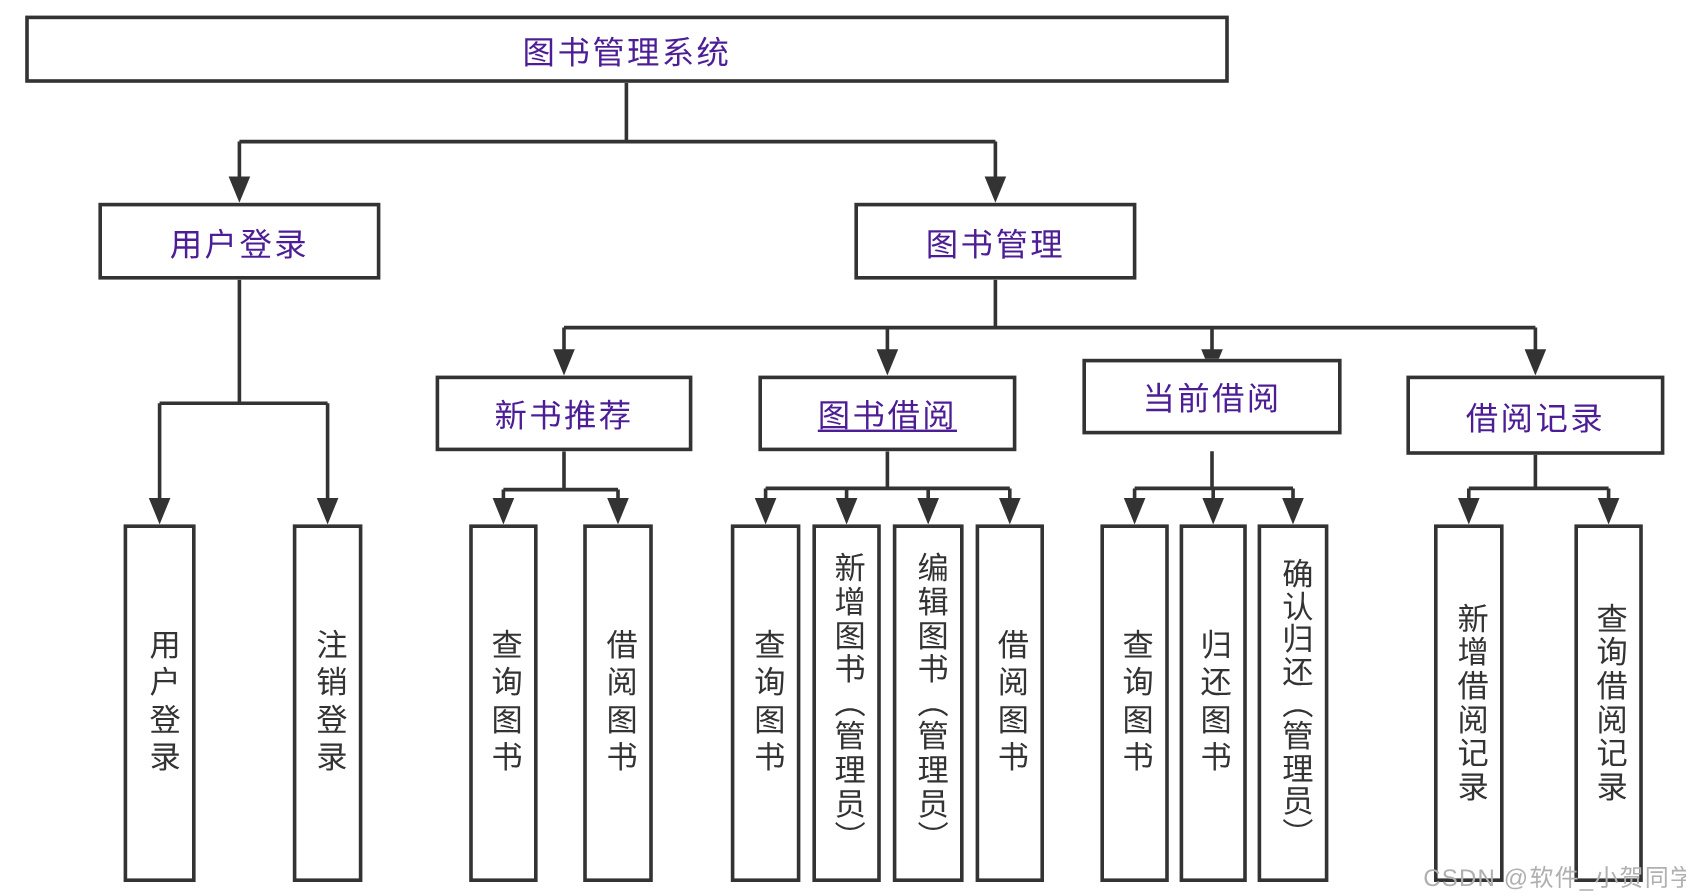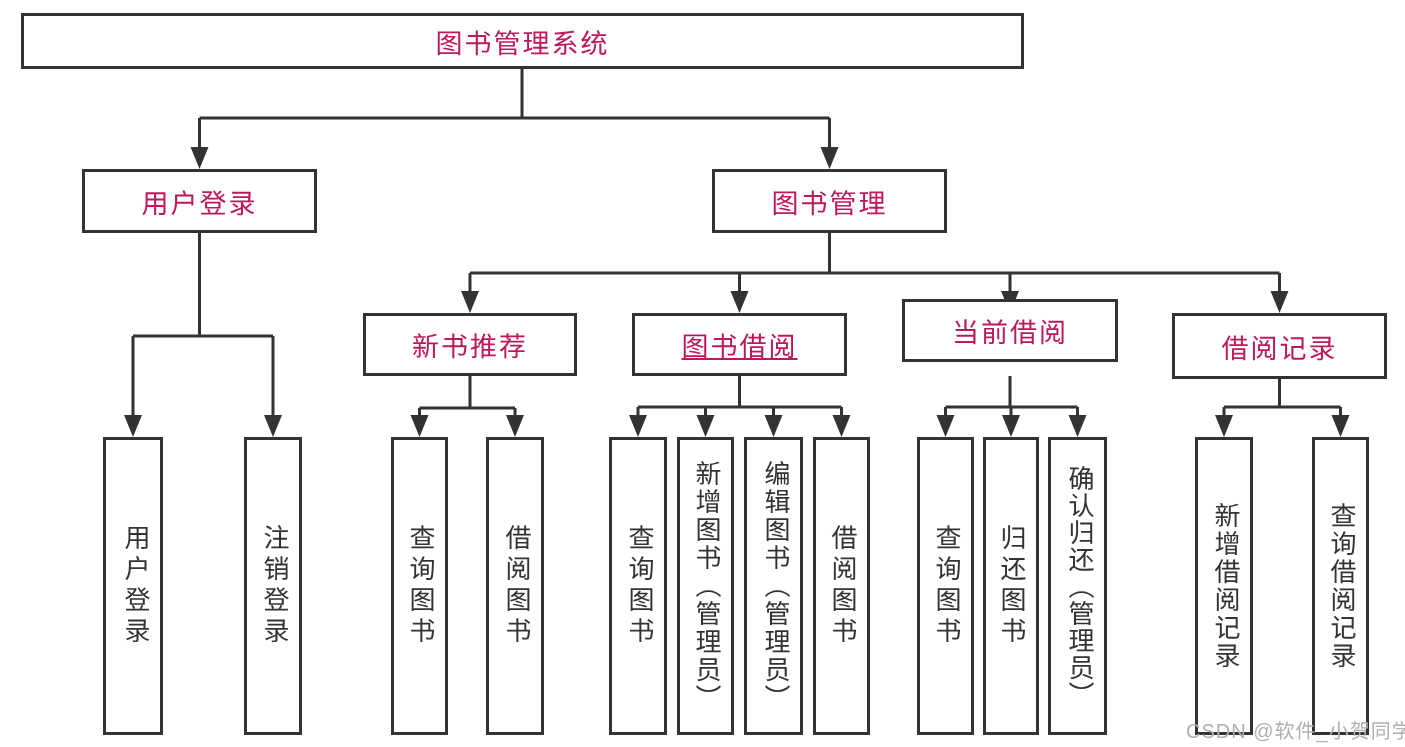--- a/index.html
+++ b/index.html
@@ -20,21 +20,21 @@
   .node {
     position: absolute;
     box-sizing: border-box;
     border: 3px solid #333333;
     background: #ffffff;
     display: flex;
     align-items: center;
     justify-content: center;
     font-size: 27px;
     letter-spacing: 2px;
-    color: #be185d;
+    color: #4c1d95;
     white-space: nowrap;
   }
   .vnode {
     position: absolute;
     box-sizing: border-box;
     border: 3px solid #333333;
     background: #ffffff;
     writing-mode: vertical-rl;
     text-orientation: mixed;
     text-align: center;

